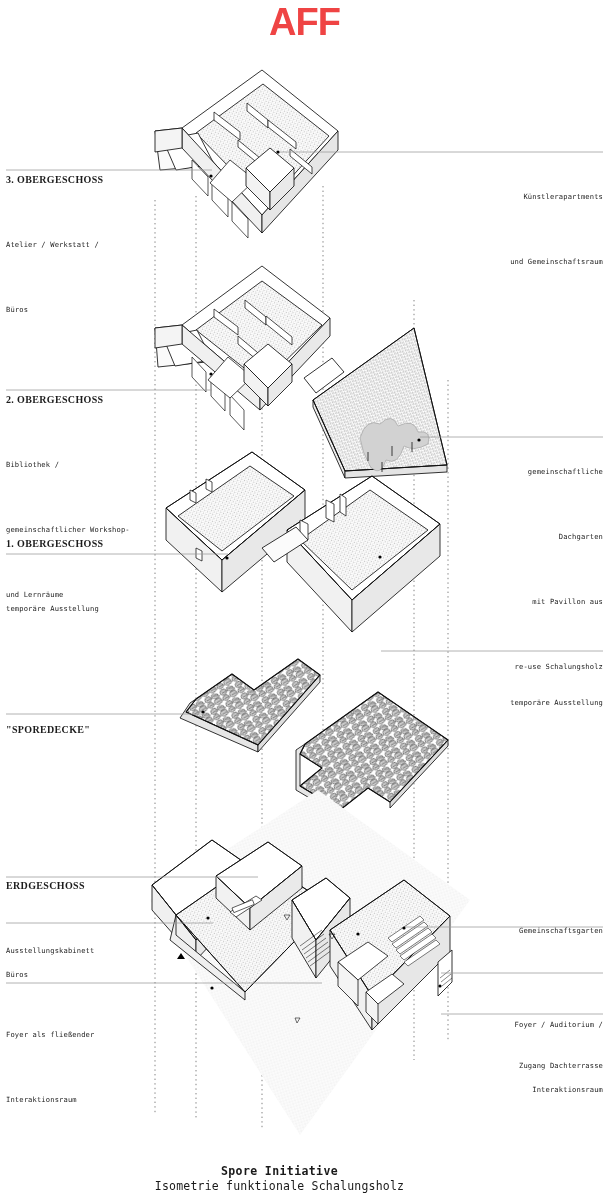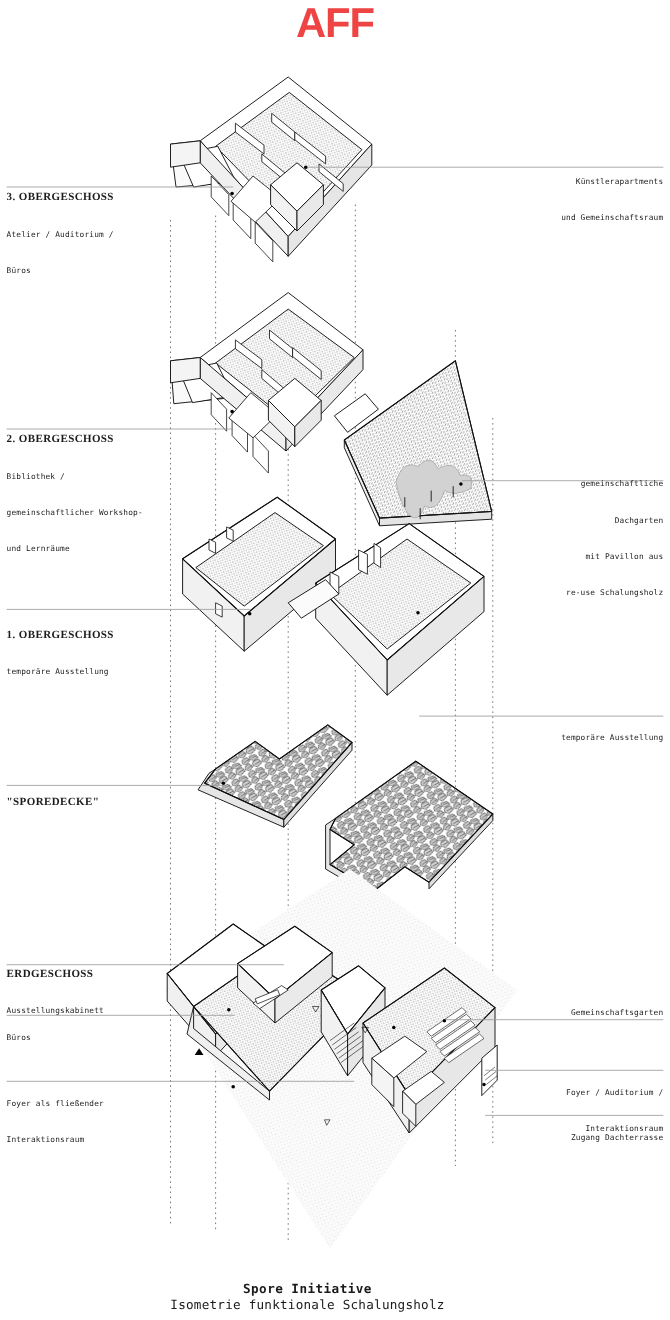--- a/index.html
+++ b/index.html
@@ -51,21 +51,21 @@
   .anno.left  { left: 6px; text-align: left; }
   .anno.right { right: 6px; text-align: right; }
   .anno .hd {
     font-family: Liberation Serif, serif;
     font-weight: 700;
     font-size: 10px;
     letter-spacing: 0.35px;
     display: block;
     line-height: 11px;
   }
-  .anno .ln { display: block; }
+  .anno .ln { display: block; margin-top: 32px; }
 
   
   #caption {
     position: absolute;
     left: 0; width: 559px;
     bottom: 6px;
     text-align: center;
     font-family: "DejaVu Sans Mono", "Liberation Mono", monospace;
   }
   #caption .t1 {
@@ -353,32 +353,32 @@
     <path d="M420 437 L603 437"></path>
     <path d="M381 651 L603 651"></path>
     <path d="M405 927 L603 927"></path>
     <path d="M441 973 L603 973"></path>
     <path d="M441 1014 L603 1014"></path>
   </g>
 </svg>
 
 <div class="anno left" style="top:152px">
   <span class="hd">3. OBERGESCHOSS</span>
-  <span class="ln">Atelier / Auditorium /</span>
+  <span class="ln">Atelier / Werkstatt /</span>
   <span class="ln">Büros</span>
 </div>
 
 <div class="anno left" style="top:372px">
   <span class="hd">2. OBERGESCHOSS</span>
   <span class="ln">Bibliothek /</span>
   <span class="ln">gemeinschaftlicher Workshop-</span>
   <span class="ln">und Lernräume</span>
 </div>
 
-<div class="anno left" style="top:550px">
+<div class="anno left" style="top:516px">
   <span class="hd">1. OBERGESCHOSS</span>
   <span class="ln">temporäre Ausstellung</span>
 </div>
 
 <div class="anno left" style="top:702px">
   <span class="hd">"SPOREDECKE"</span>
 </div>
 
 <div class="anno left" style="top:858px">
   <span class="hd">ERDGESCHOSS</span>
@@ -403,21 +403,21 @@
   <span class="ln">gemeinschaftliche</span>
   <span class="ln">Dachgarten</span>
   <span class="ln">mit Pavillon aus</span>
   <span class="ln">re-use Schalungsholz</span>
 </div>
 
 <div class="anno right" style="top:643px">
   <span class="ln">temporäre Ausstellung</span>
 </div>
 
-<div class="anno right" style="top:893px">
+<div class="anno right" style="top:871px">
   <span class="ln">Gemeinschaftsgarten</span>
 </div>
 
 <div class="anno right" style="top:965px">
   <span class="ln">Foyer / Auditorium /</span>
   <span class="ln">Interaktionsraum</span>
 </div>
 
 <div class="anno right" style="top:1006px">
   <span class="ln">Zugang Dachterrasse</span>

